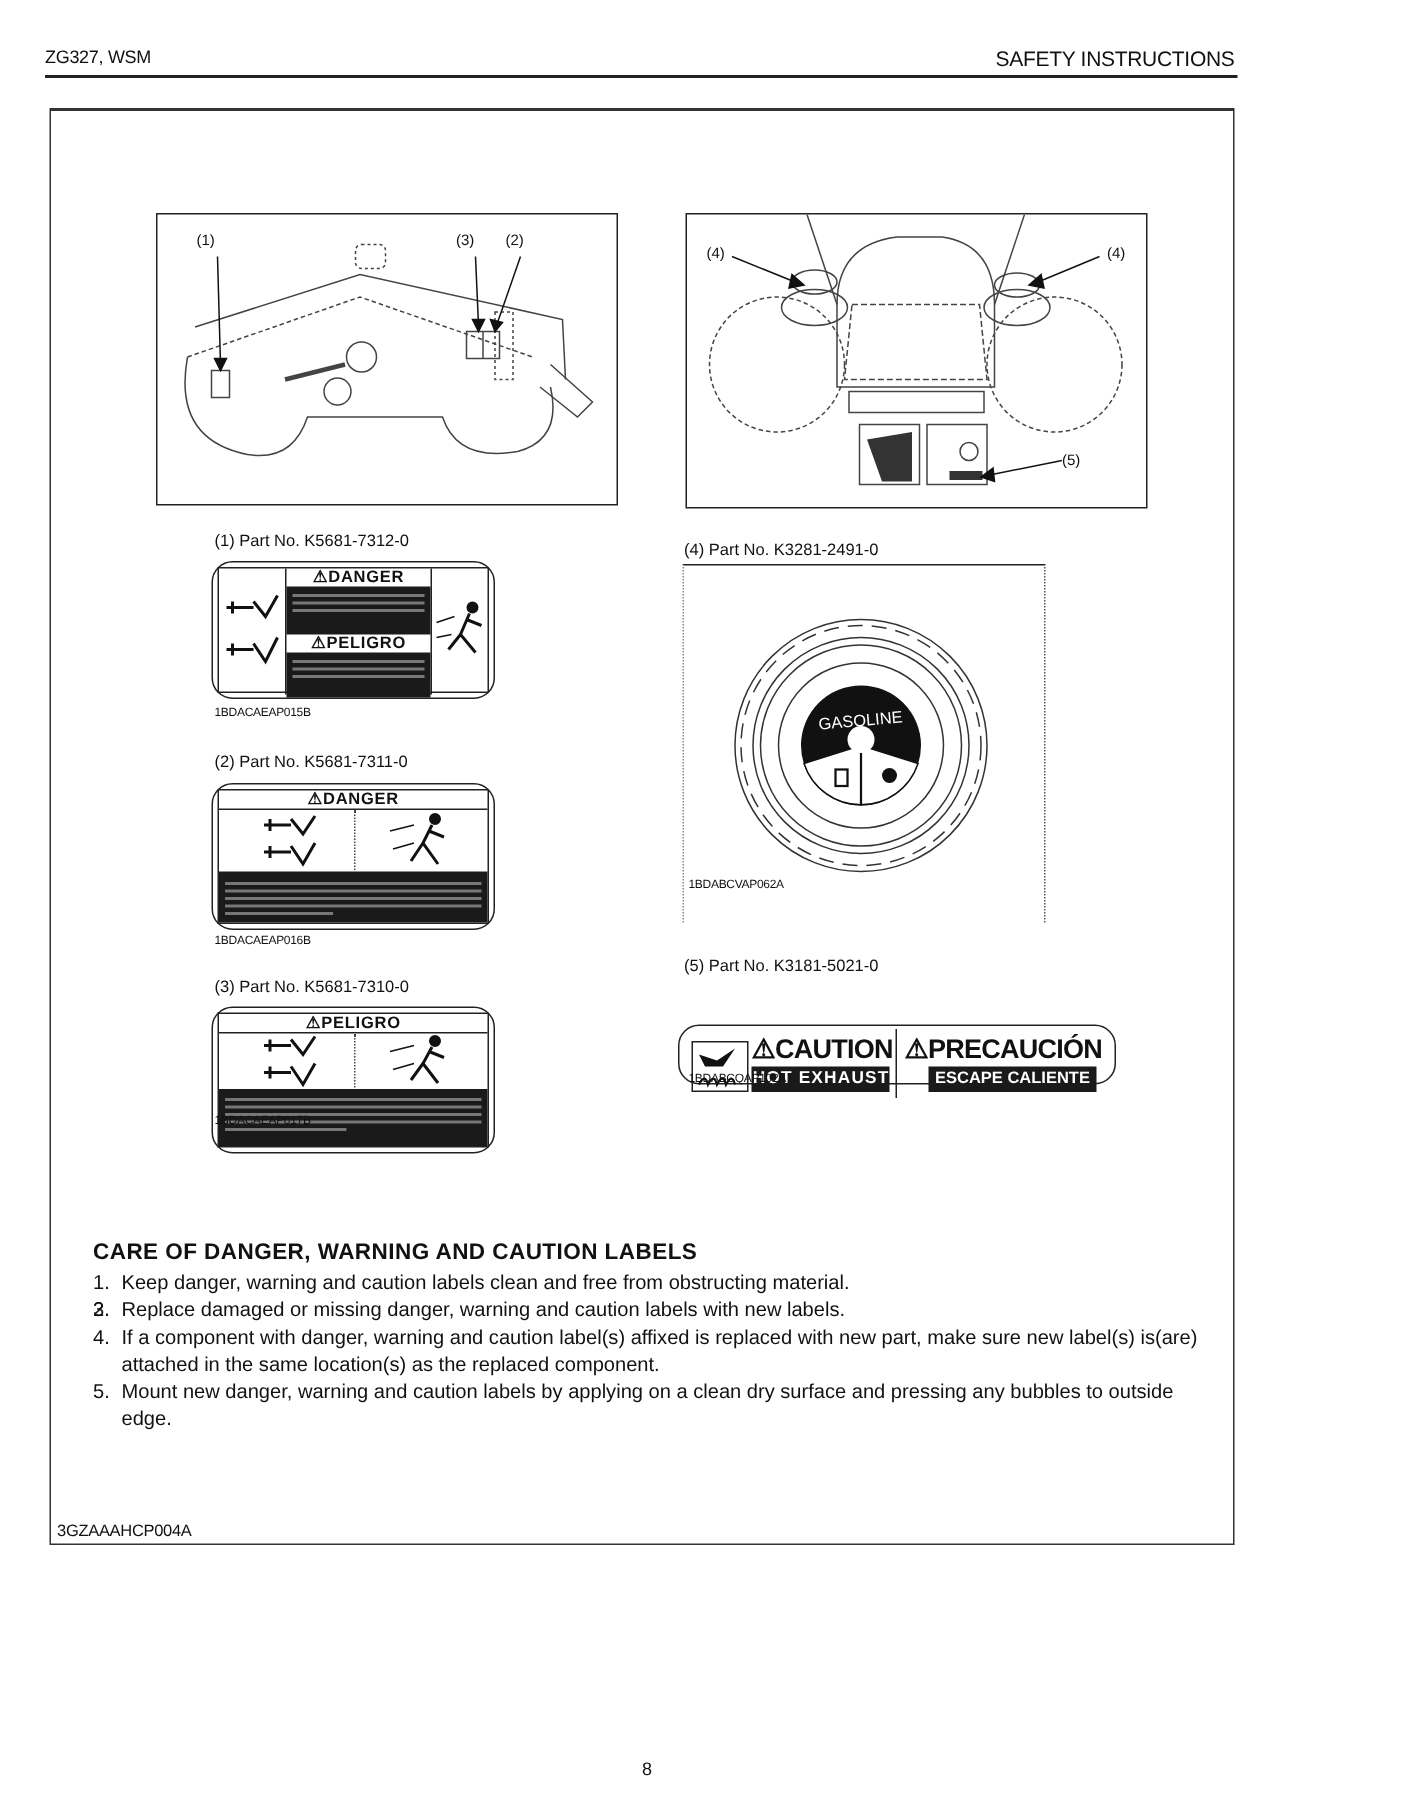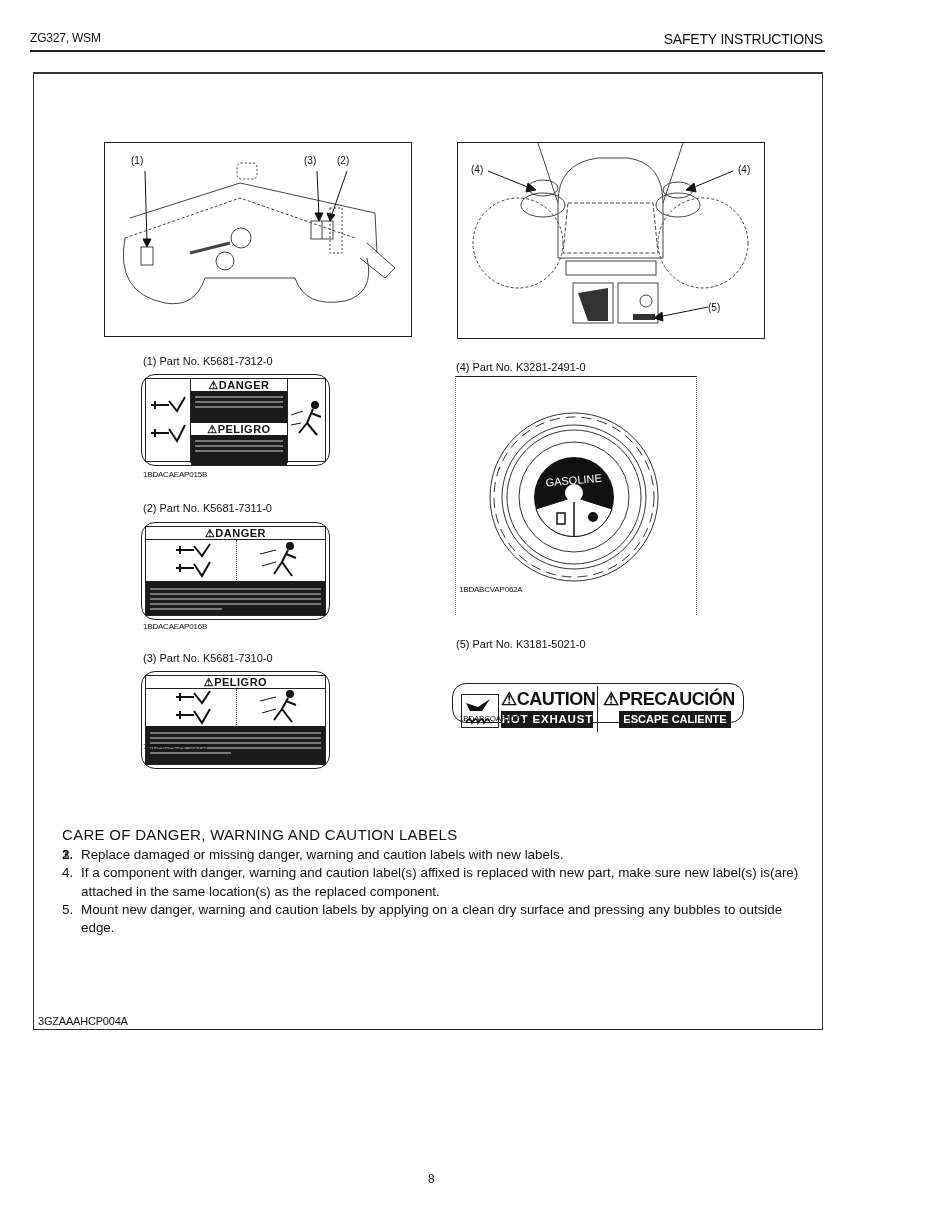--- a/index.html
+++ b/index.html
@@ -11,21 +11,21 @@
   .hdr-rule { left: 30px; top: 50px; width: 795px; height: 0; border-top: 2px solid #222; }
   .frame { left: 33px; top: 72px; width: 790px; height: 958px; border: 1px solid #333; border-top-width: 2px; box-sizing: border-box; }
   .fig { border: 1px solid #222; box-sizing: border-box; background: #fff; }
   .caption { font-size: 11px; }
   .code { font-size: 8px; letter-spacing: -0.2px; }
   .label-box { border: 1px solid #222; border-radius: 14px; box-sizing: border-box; background: #fff; }
   .label-inner { position: absolute; left: 3px; top: 3px; right: 3px; bottom: 3px; border: 1px solid #222; }
   .blk { background: #1a1a1a; color: #ddd; }
   .sig { font-weight: bold; font-size: 11px; text-align: center; letter-spacing: 0.5px; }
   .fakeline { height: 2px; background: #777; margin: 3px 4px; }
-  .section-title { left: 62px; top: 826px; font-size: 15px; font-weight: normal; letter-spacing: 0.3px; }
+  .section-title { left: 62px; top: 826px; font-size: 15px; font-weight: bold; letter-spacing: 0.3px; }
   .steps { left: 62px; top: 846px; width: 760px; font-size: 13.4px; line-height: 18.3px; margin: 0; padding: 0; list-style: none; }
   .steps li { position: relative; padding-left: 19px; }
   .steps li .num { position: absolute; left: 0; top: 0; }
   .foot-code { left: 38px; top: 1015px; font-size: 11px; letter-spacing: -0.2px; }
   .page-num { left: 428px; top: 1172px; font-size: 12px; }
   .callout { font-size: 10px; }
   svg { display: block; }
 </style>
 </head>
 <body>
@@ -242,21 +242,21 @@
   <div class="abs" style="left:48px; top:4px; font-size:18px; font-weight:bold; letter-spacing:-0.5px;">⚠CAUTION</div>
   <div class="abs" style="left:48px; top:27px; width:92px; height:17px; line-height:17px; background:#1a1a1a; color:#fff; font-size:11.5px; font-weight:bold; text-align:right; letter-spacing:0.8px;">HOT EXHAUST</div>
   <div class="abs" style="left:144px; top:2px; width:1px; height:46px; background:#222;"></div>
   <div class="abs" style="left:150px; top:4px; font-size:18px; font-weight:bold; letter-spacing:-0.5px;">⚠PRECAUCIÓN</div>
   <div class="abs" style="left:166px; top:27px; width:112px; height:17px; line-height:17px; background:#1a1a1a; color:#fff; font-size:11px; font-weight:bold; text-align:center;">ESCAPE CALIENTE</div>
 </div>
 <div class="abs code" style="left:459px; top:714px;text-align:center;">1BDABCQAP102A</div>
 
 <div class="abs section-title">CARE OF DANGER, WARNING AND CAUTION LABELS</div>
 <ol class="abs steps">
-  <li><span class="num">1.</span></li>
+  <li><span class="num">1.</span><span>Keep danger, warning and caution labels clean and free from obstructing material.</span></li>
   <li><span class="num">2.</span></li>
   <li><span class="num">3.</span><span>Replace damaged or missing danger, warning and caution labels with new labels.</span></li>
   <li style="width:725px;"><span class="num">4.</span><span>If a component with danger, warning and caution label(s) affixed is replaced with new part, make sure new label(s) is(are) attached in the same location(s) as the replaced component.</span></li>
   <li style="width:705px;"><span class="num">5.</span><span>Mount new danger, warning and caution labels by applying on a clean dry surface and pressing any bubbles to outside edge.</span></li>
 </ol>
 
 <div class="abs foot-code">3GZAAAHCP004A</div>
 <div class="abs page-num">8</div>
 
 </body></html>

